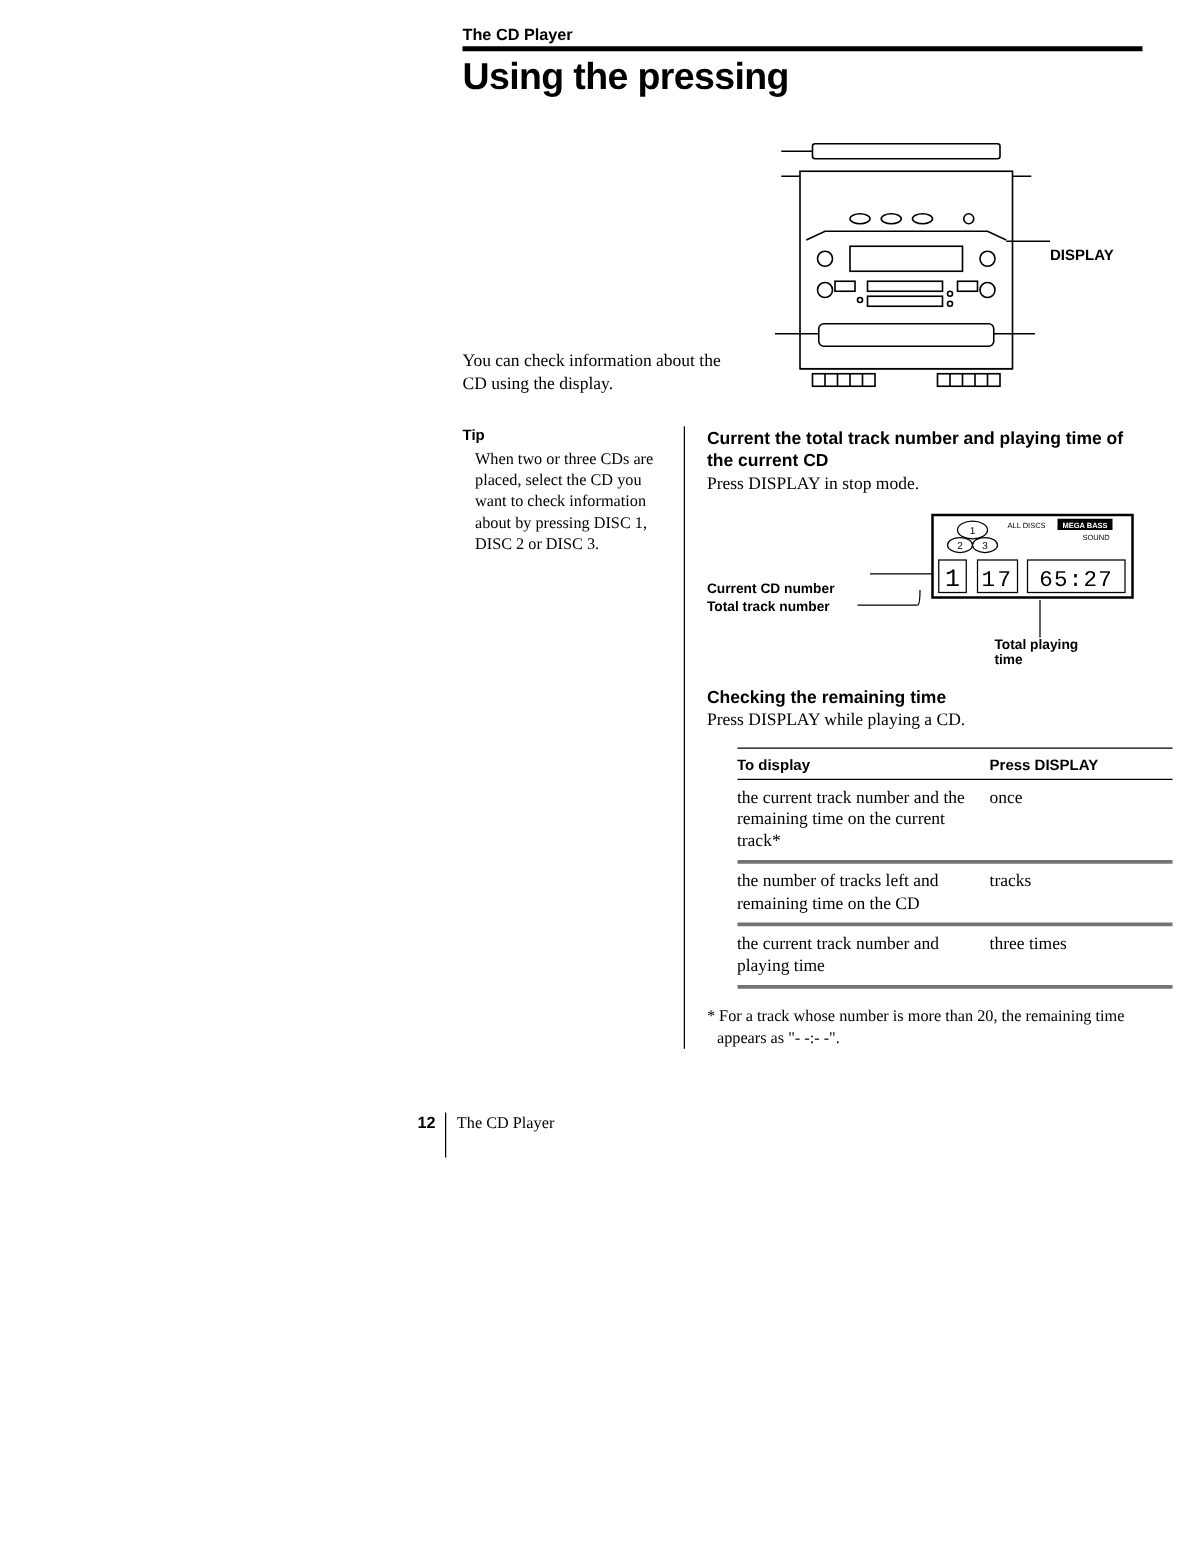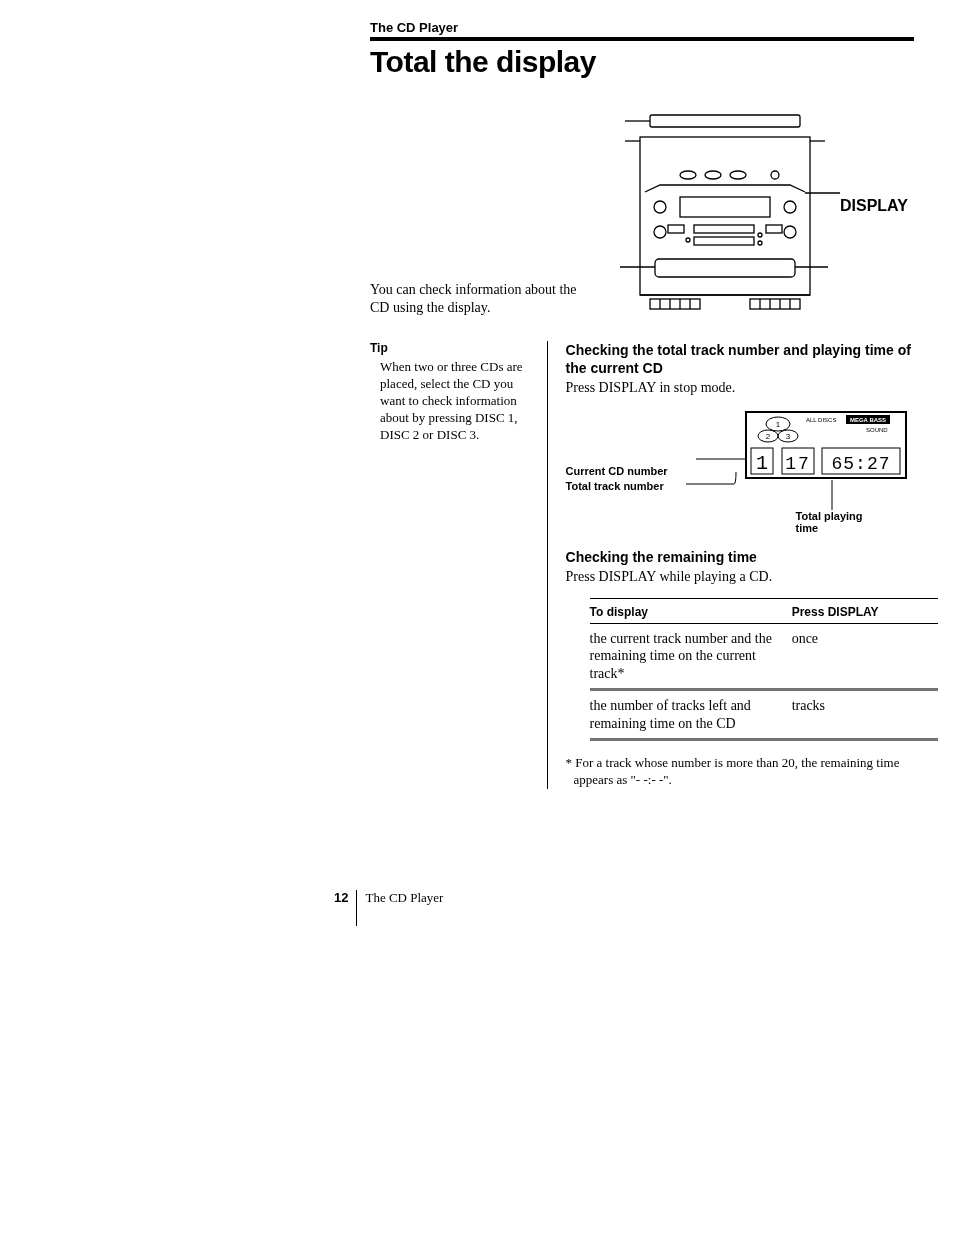--- a/index.html
+++ b/index.html
@@ -46,21 +46,21 @@
     padding-top: 30px;
   }
   .device-box {
     position: relative;
   }
   .device-box svg { display: block; }
   .display-label {
     position: absolute;
     left: 230px;
     top: 90px;
-    font-size: 16px;
+    font-size: 12px;
     font-weight: bold;
   }
 
   .columns {
     display: flex;
     gap: 0;
   }
   .tip-col {
     width: 170px;
     padding-right: 12px;
@@ -165,21 +165,21 @@
     padding-top: 0px;
   }
 </style>
 </head>
 <body>
 
 <div class="page">
 
   <div class="section-header">The CD Player</div>
   <div class="thick-rule"></div>
-  <h1 class="main-title">Total the display</h1>
+  <h1 class="main-title">Using the pressing</h1>
 
   <div class="intro-row">
     <div class="intro-text">You can check information about the CD using the display.</div>
     <div class="device-box">
       <svg width="230" height="210" viewBox="0 0 230 210">
         <g fill="none" stroke="#000" stroke-width="1.3">
           <rect x="40" y="8" width="150" height="12" rx="2"></rect>
           <line x1="15" y1="14" x2="40" y2="14"></line>
           <rect x="30" y="30" width="170" height="158"></rect>
           <line x1="15" y1="34" x2="30" y2="34"></line>
@@ -224,21 +224,21 @@
 
   <div class="columns">
     <div class="tip-col">
       <div class="tip-heading">Tip</div>
       <div class="tip-body">When two or three CDs are placed, select the CD you want to check information about by pressing DISC 1, DISC 2 or DISC 3.</div>
     </div>
 
     <div class="vrule"></div>
 
     <div class="main-col">
-      <div class="subheading">Checking the total track number and playing time of the current CD</div>
+      <div class="subheading">Current the total track number and playing time of the current CD</div>
       <div class="serif-body">Press DISPLAY in stop mode.</div>
 
       <div class="diag">
         <div class="diag-label" style="left:0; top:44px;margin-top:11px;">Current CD number</div>
         <div class="diag-label" style="left:0; top:70px;">Total track number</div>
         <div class="diag-label" style="left:230px; top:100px; width:80px; white-space:normal;">Total playing time</div>
 
         <svg width="360" height="130" viewBox="0 0 360 130" style="position:absolute;left:0;top:0;">
           <g stroke="#000" fill="none" stroke-width="1">
             <line x1="130" y1="49" x2="180" y2="49"></line>
@@ -282,20 +282,24 @@
         </thead>
         <tbody>
           <tr>
             <td class="col-left">the current track number and the remaining time on the current track*</td>
             <td>once</td>
           </tr>
           <tr>
             <td class="col-left">the number of tracks left and remaining time on the CD</td>
             <td>tracks</td>
           </tr>
+          <tr>
+            <td class="col-left">the current track number and playing time</td>
+            <td>three times</td>
+          </tr>
         </tbody>
       </table>
 
       <div class="footnote">* For a track whose number is more than 20, the remaining time appears as "- -:- -".</div>
     </div>
   </div>
 </div>
 
 <div class="footer">
   <div class="pg">12</div>

